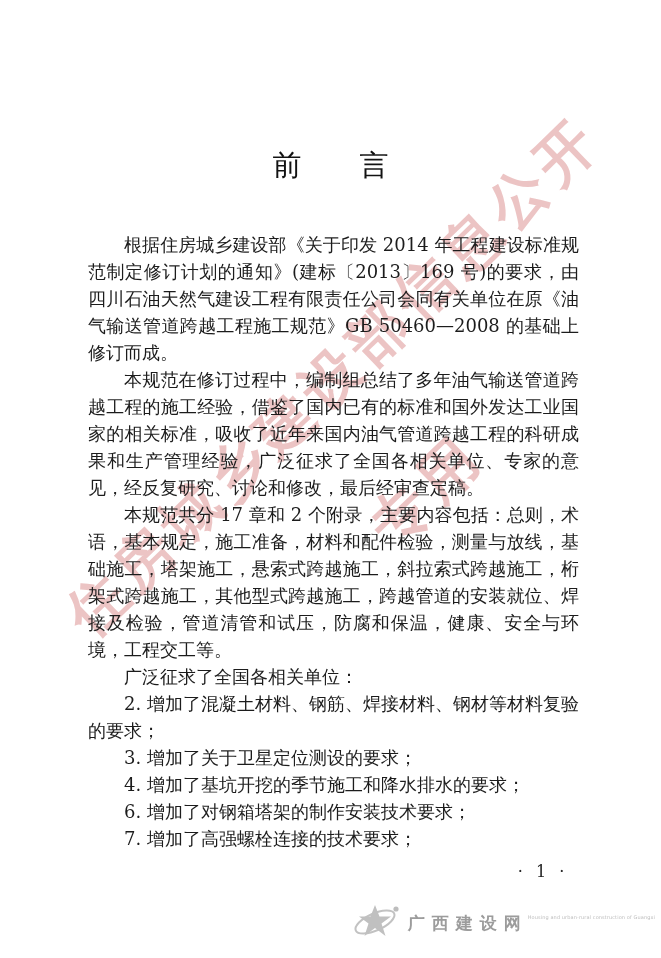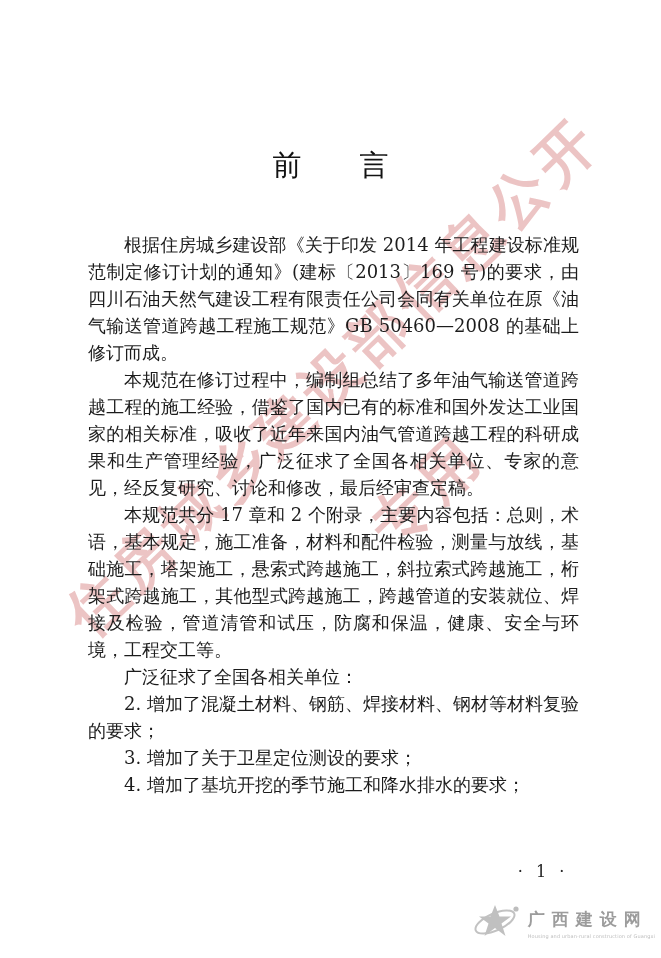--- a/index.html
+++ b/index.html
@@ -61,21 +61,21 @@
     z-index: 2;
   }
   .logo {
     position: absolute;
     right: 6px; bottom: 12px;
     display: flex;
     align-items: center;
     z-index: 2;
   }
   .logo-mark { margin-right: 4px; }
-  .logo-text-col { display: flex; flex-direction: column; }
+  .logo-text-col { display: flex; flex-direction: row; }
   .logo-name {
     font-size: 17px;
     color: #9c9c9c;
     letter-spacing: 7px;
     font-weight: bold;
     white-space: nowrap;
   }
   .logo-tagline {
     font-size: 5px;
     color: #bdbdbd;
@@ -96,20 +96,22 @@
   <div class="doc-title">前　　言</div>
 
   <div class="doc-body">
     <p>根据住房城乡建设部《关于印发 2014 年工程建设标准规范制定修订计划的通知》(建标〔2013〕169 号)的要求，由四川石油天然气建设工程有限责任公司会同有关单位在原《油气输送管道跨越工程施工规范》GB 50460—2008 的基础上修订而成。</p>
     <p>本规范在修订过程中，编制组总结了多年油气输送管道跨越工程的施工经验，借鉴了国内已有的标准和国外发达工业国家的相关标准，吸收了近年来国内油气管道跨越工程的科研成果和生产管理经验，广泛征求了全国各相关单位、专家的意见，经反复研究、讨论和修改，最后经审查定稿。</p>
     <p>本规范共分 17 章和 2 个附录，主要内容包括：总则，术语，基本规定，施工准备，材料和配件检验，测量与放线，基础施工，塔架施工，悬索式跨越施工，斜拉索式跨越施工，桁架式跨越施工，其他型式跨越施工，跨越管道的安装就位、焊接及检验，管道清管和试压，防腐和保温，健康、安全与环境，工程交工等。</p>
     <p>广泛征求了全国各相关单位：</p>
     <p>2. 增加了混凝土材料、钢筋、焊接材料、钢材等材料复验的要求；</p>
     <p>3. 增加了关于卫星定位测设的要求；</p>
     <p>4. 增加了基坑开挖的季节施工和降水排水的要求；</p>
+    <p>6. 增加了对钢箱塔架的制作安装技术要求；</p>
+    <p>7. 增加了高强螺栓连接的技术要求；</p>
   </div>
 
   <div class="page-number">· 1 ·</div>
 
   <div class="logo">
     <span class="logo-mark">
       <svg width="52" height="42" viewBox="0 0 52 42">
         <ellipse cx="23" cy="22" rx="21" ry="8.5" fill="none" stroke="#c2c2c2" stroke-width="2" transform="rotate(-24 23 22)"></ellipse>
         <polygon points="23,5 27.5,16.5 39,16.5 29.5,23.5 33.5,36 23,28 12.5,36 16.5,23.5 7,16.5 18.5,16.5" fill="#c0c0c0"></polygon>
         <circle cx="44" cy="9" r="2.6" fill="#bdbdbd"></circle>

